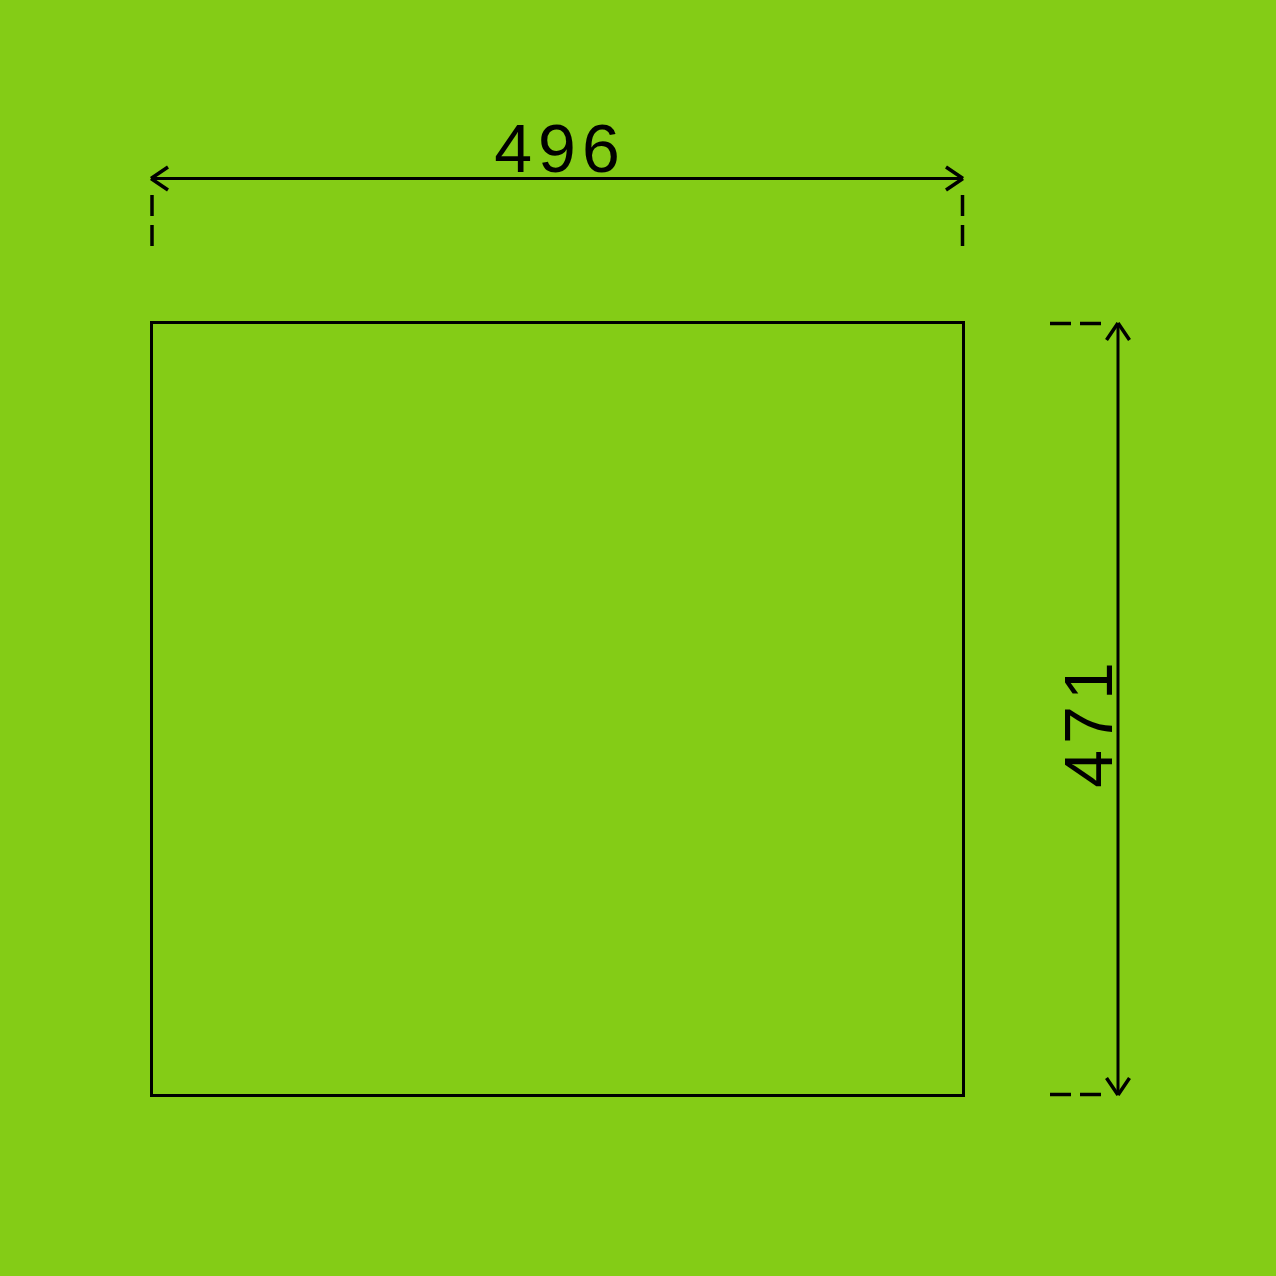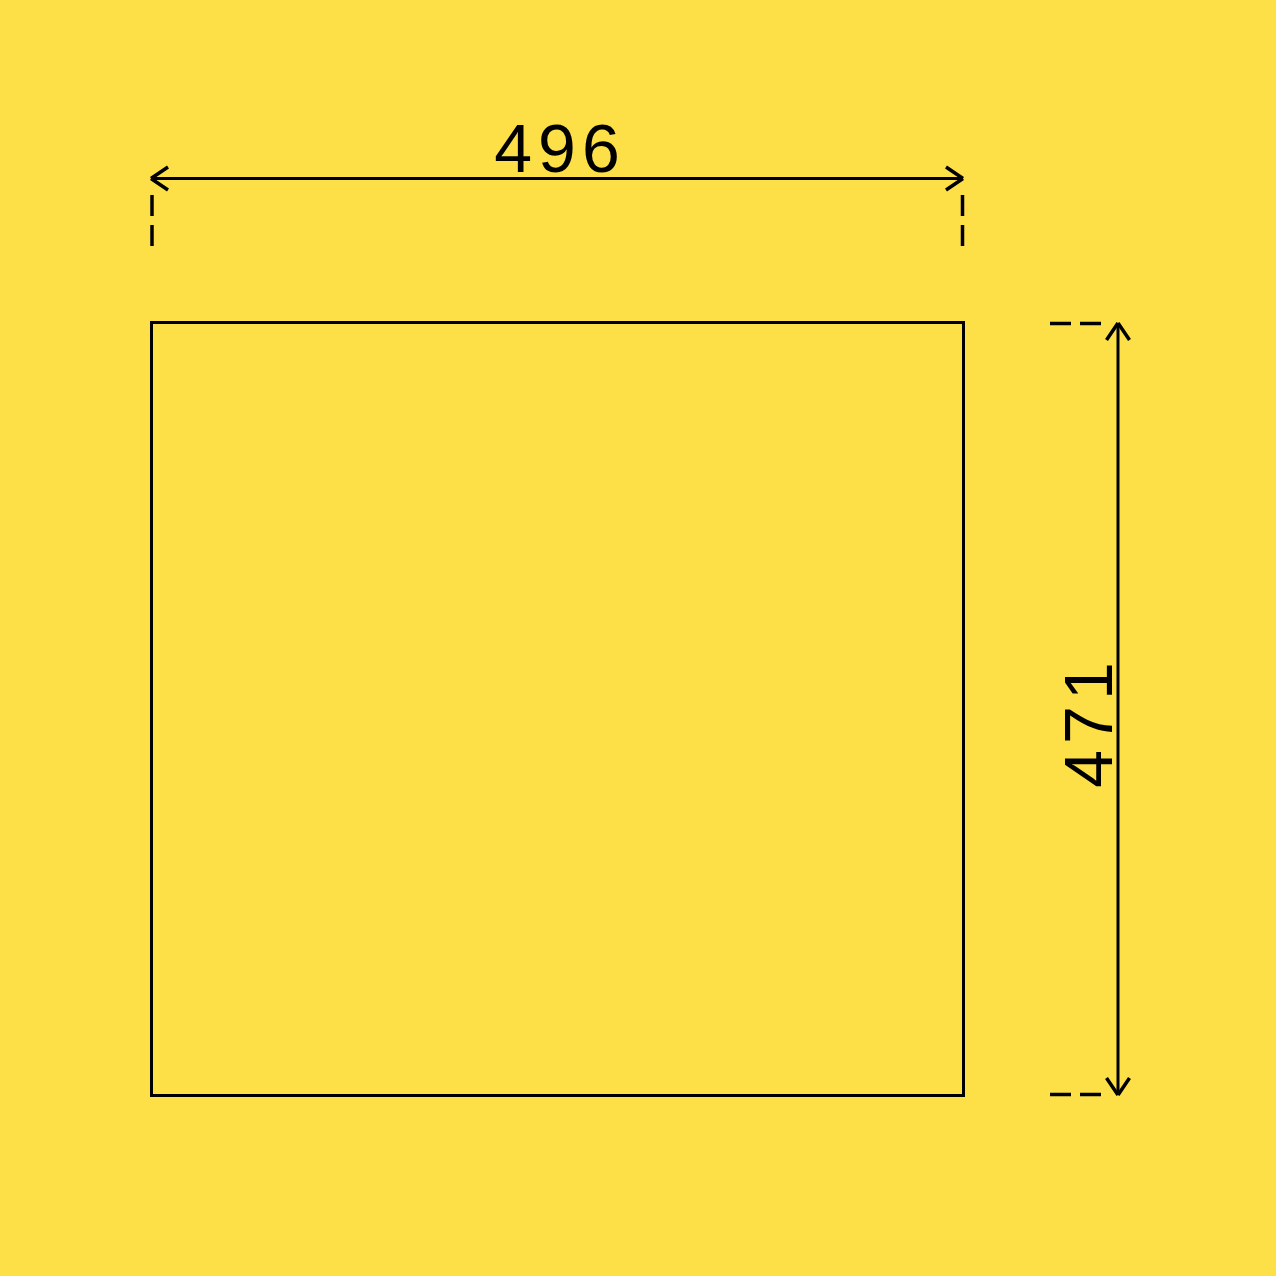--- a/index.html
+++ b/index.html
@@ -4,21 +4,21 @@
 <style>
   html, body {
     margin: 0;
     padding: 0;
     background: #ffffff;
   }
   .canvas-wrap {
     position: relative;
     width: 1276px;
     height: 1276px;
-    background: #fde047;
+    background: #84cc16;
     overflow: hidden;
     font-family: "Liberation Sans", sans-serif;
   }
   svg { display: block; }
   .outline {
     fill: none;
     stroke: #000000;
     stroke-width: 3;
   }
   .dim-line {

